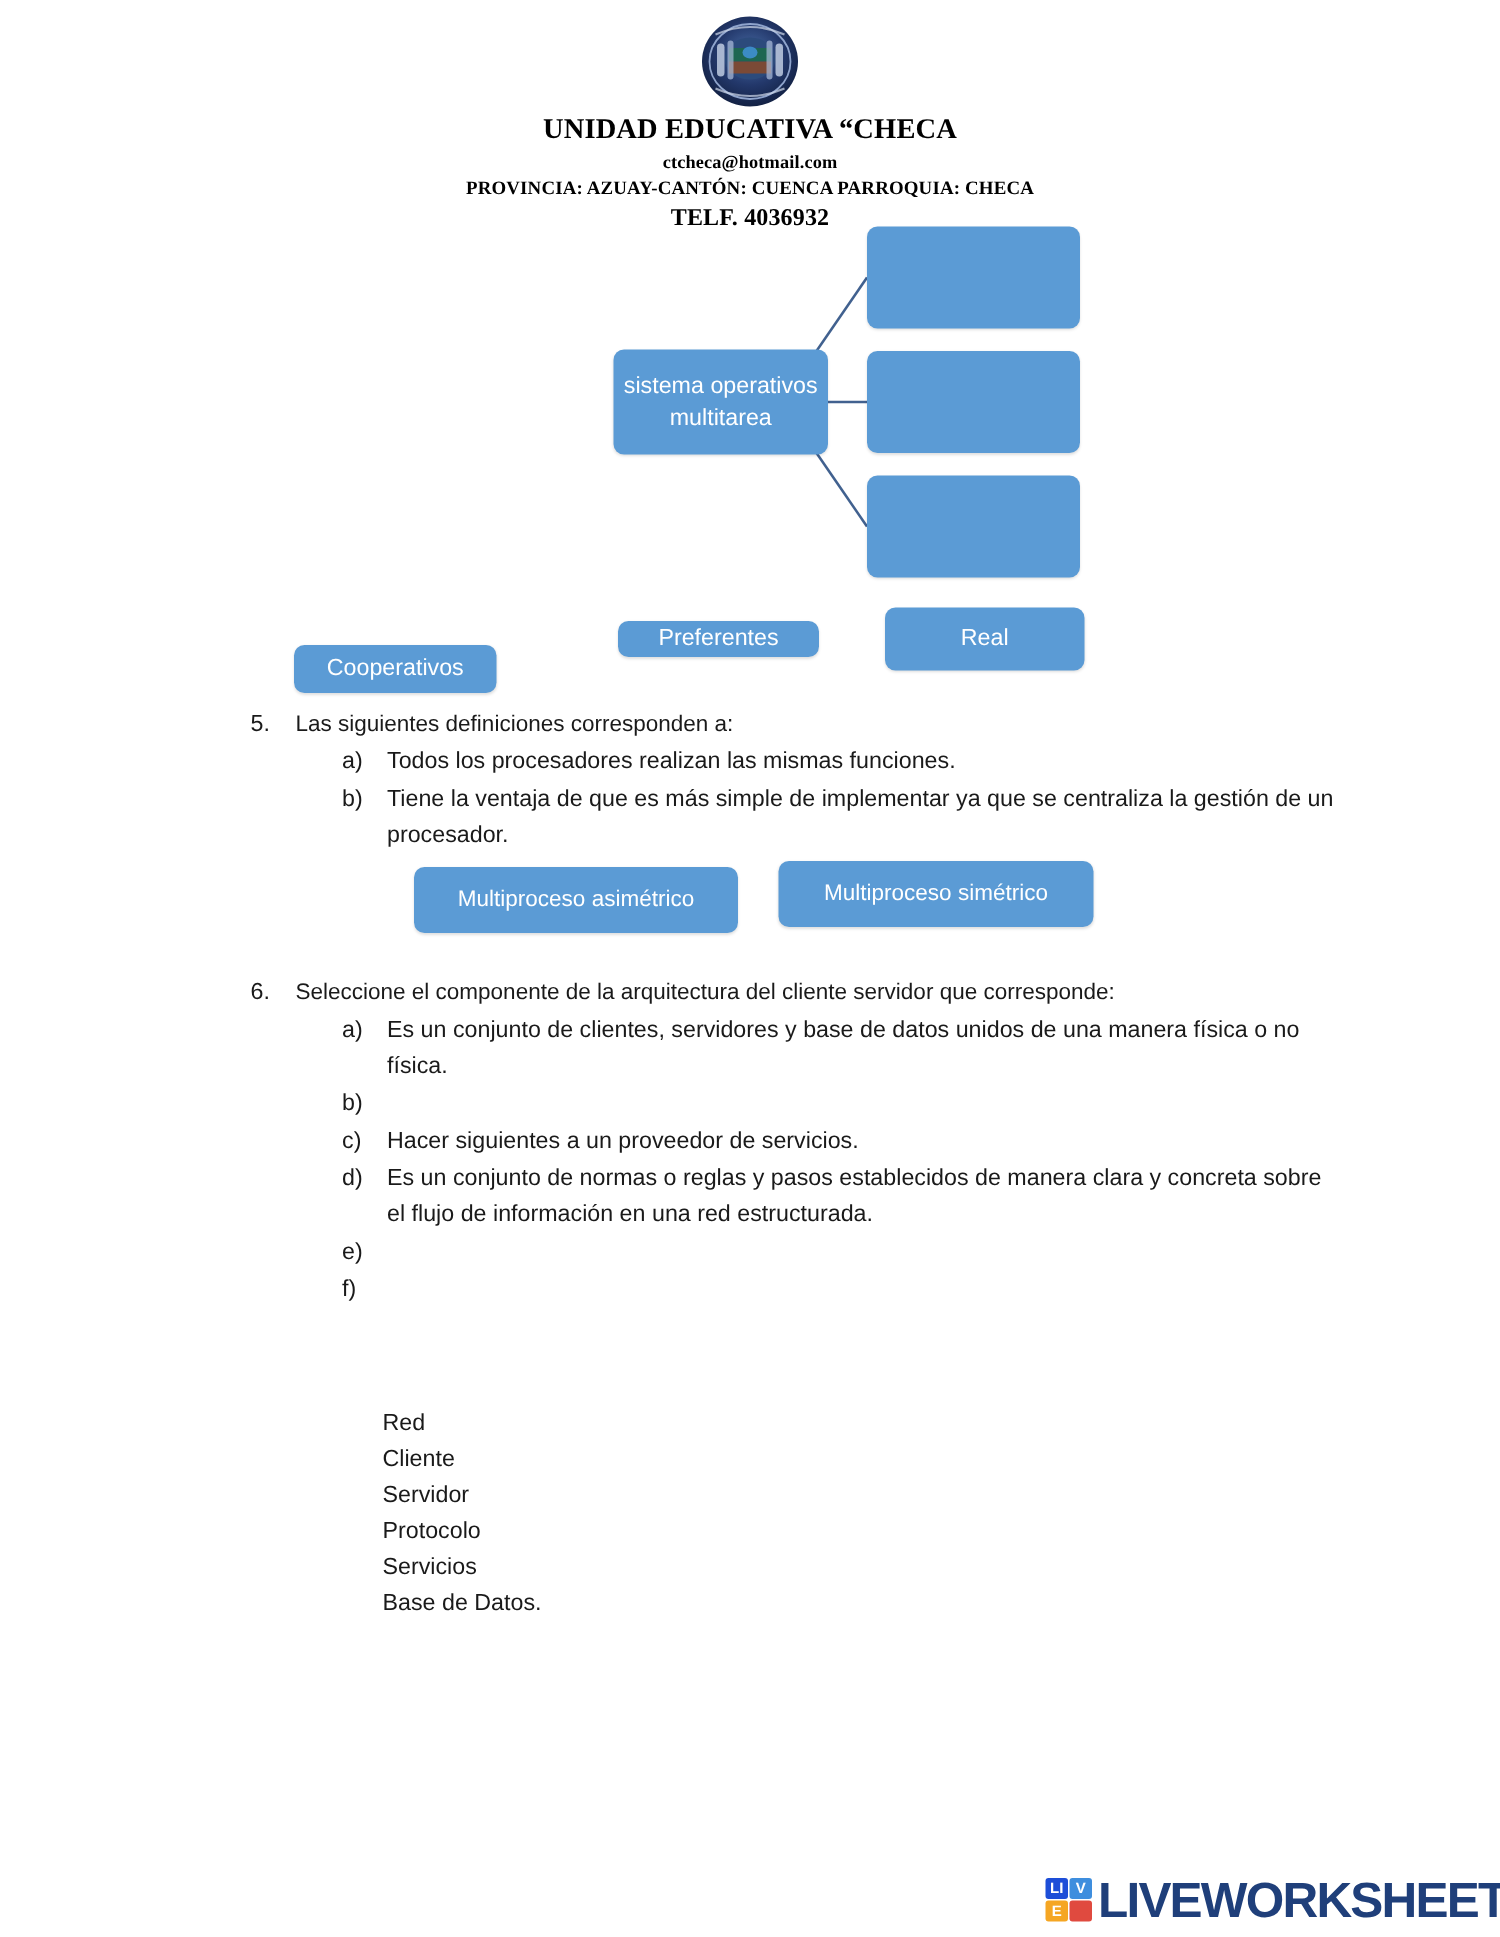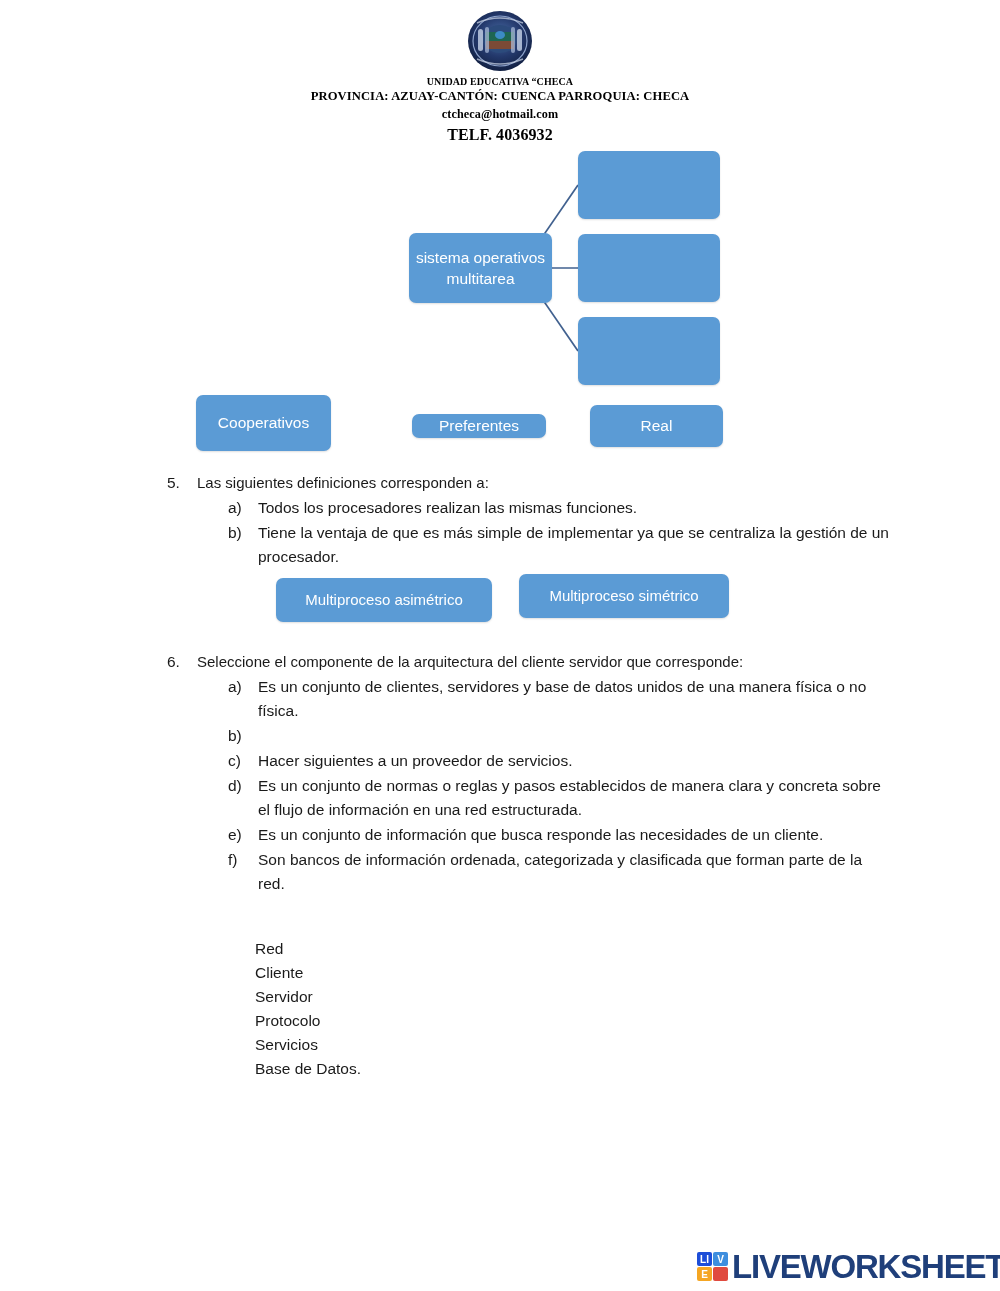--- a/index.html
+++ b/index.html
@@ -16,21 +16,21 @@
   .header { position:absolute; left:0; top:10px; width:1000px; text-align:center; }
   .logo-wrap { display:flex; justify-content:center; }
   .school-logo { width:66px; height:62px; display:block; }
 
   .hdr-line {
     font-family:"Liberation Serif", serif;
     font-weight:bold;
     color:#000;
     letter-spacing:.1px;
   }
-  .hdr-1 { font-size:10px; margin-top:4px; }
+  .hdr-1 { font-size:19px; margin-top:4px; }
   .hdr-2 { font-size:12.6px; margin-top:2px; }
   .hdr-3 { font-size:12.2px; margin-top:3px; }
   .hdr-4 { font-size:16px; margin-top:4px; }
 
   
   .diagram { position:absolute; left:0; top:0; width:1000px; height:460px; pointer-events:none; }
   .diagram svg { position:absolute; left:0; top:0; }
 
   .node {
     position:absolute;
@@ -43,21 +43,21 @@
     line-height:1.38;
     box-shadow:0 1px 2px rgba(0,0,0,.13);
   }
   .node.empty { }
 
   #node-root   { left:377px; top:233px; width:143px; height:70px;margin-left:32px; }
   #node-slot-1 { left:578px; top:151px; width:142px; height:68px; }
   #node-slot-2 { left:578px; top:234px; width:142px; height:68px; }
   #node-slot-3 { left:578px; top:317px; width:142px; height:68px; }
 
-  #opt-cooperativos { left:196px; top:395px; width:135px; height:56px;text-align:right; }
+  #opt-cooperativos { left:196px; top:430px; width:135px; height:32px;text-align:right; }
   #opt-preferentes  { left:392px; top:414px; width:134px; height:24px;margin-left:20px; }
   #opt-real         { left:590px; top:405px; width:133px; height:42px; }
 
   
   .q-block { position:absolute; left:0; width:1000px; }
   .q-row { display:flex; }
   .q-num {
     width:30px; text-align:left; padding-left:167px;
     flex:0 0 197px;
     font-size:15.5px; line-height:1.55;
@@ -130,22 +130,22 @@
       <ellipse cx="33" cy="25" rx="5" ry="4" fill="#3f8fd0" opacity=".9"></ellipse>
       <rect x="11" y="19" width="5" height="22" rx="2.5" fill="#c8d4e8" opacity=".8"></rect>
       <rect x="50" y="19" width="5" height="22" rx="2.5" fill="#c8d4e8" opacity=".8"></rect>
       <rect x="18" y="17" width="4" height="26" rx="2" fill="#aebfdd" opacity=".7"></rect>
       <rect x="44" y="17" width="4" height="26" rx="2" fill="#aebfdd" opacity=".7"></rect>
       <path d="M10 13 Q33 3 56 13" fill="none" stroke="#cfd9ea" stroke-width="1.4" opacity=".7"></path>
       <path d="M10 49 Q33 59 56 49" fill="none" stroke="#cfd9ea" stroke-width="1.4" opacity=".7"></path>
     </svg>
   </div>
   <div class="hdr-line hdr-1">UNIDAD EDUCATIVA “CHECA</div>
+  <div class="hdr-line hdr-3">ctcheca@hotmail.com</div>
   <div class="hdr-line hdr-2">PROVINCIA: AZUAY-CANTÓN: CUENCA PARROQUIA: CHECA</div>
-  <div class="hdr-line hdr-3">ctcheca@hotmail.com</div>
   <div class="hdr-line hdr-4">TELF. 4036932</div>
 </div>
 
 <div class="diagram">
   <svg width="1000" height="460">
     <line x1="521" y1="268" x2="578" y2="185" stroke="#41618F" stroke-width="1.7"></line>
     <line x1="521" y1="268" x2="578" y2="268" stroke="#41618F" stroke-width="1.7"></line>
     <line x1="521" y1="268" x2="578" y2="351" stroke="#41618F" stroke-width="1.7"></line>
   </svg>
 </div>
@@ -192,25 +192,23 @@
   <div class="sub-row">
     <div class="sub-letter">c)</div>
     <div class="sub-text">Hacer siguientes a un proveedor de servicios.</div>
   </div>
   <div class="sub-row">
     <div class="sub-letter">d)</div>
     <div class="sub-text">Es un conjunto de normas o reglas y pasos establecidos de manera clara y concreta sobre el flujo de información en una red estructurada.</div>
   </div>
   <div class="sub-row">
     <div class="sub-letter">e)</div>
-    <div class="sub-text">Es un conjunto de información que busca responde las necesidades de un cliente.</div>
   </div>
   <div class="sub-row">
     <div class="sub-letter">f)</div>
-    <div class="sub-text">Son bancos de información ordenada, categorizada y clasificada que forman parte de la red.</div>
   </div>
 </div>
 
 <div class="wordbank">
   <div>Red</div>
   <div>Cliente</div>
   <div>Servidor</div>
   <div>Protocolo</div>
   <div>Servicios</div>
   <div>Base de Datos.</div>

